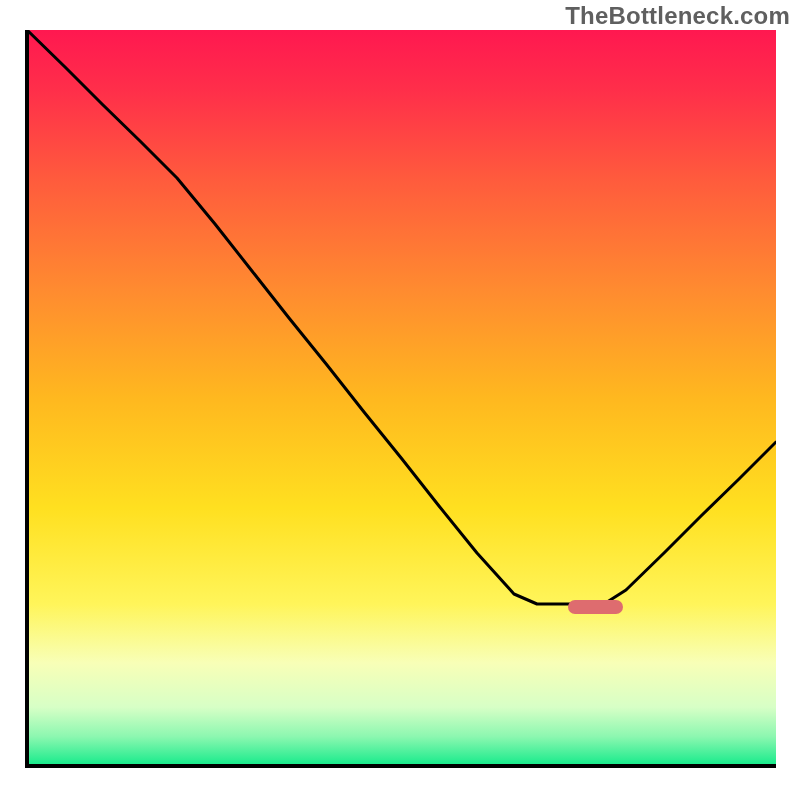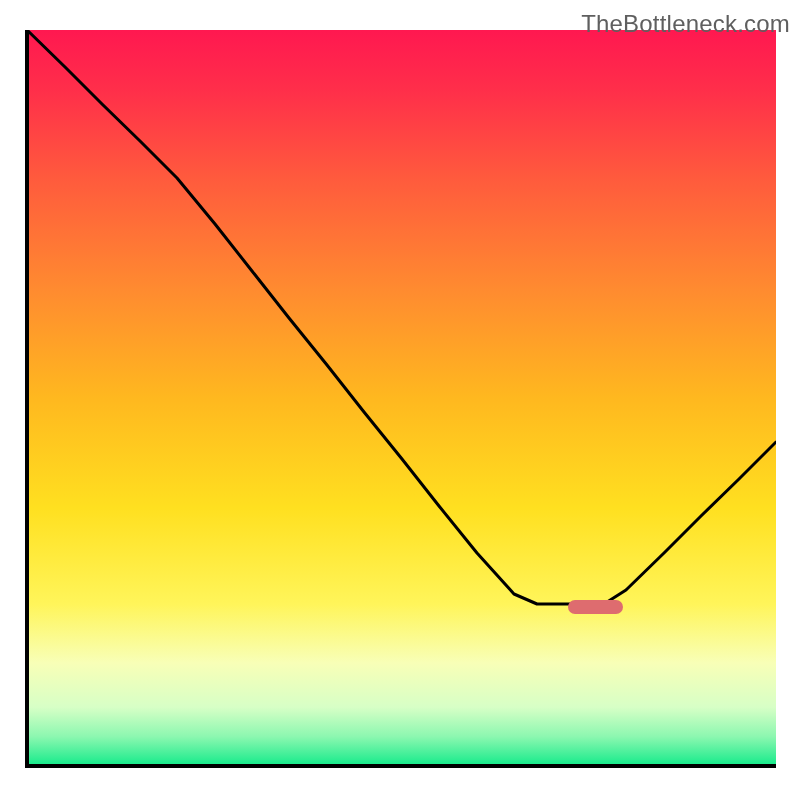--- a/index.html
+++ b/index.html
@@ -11,24 +11,24 @@
     font-family: Arial, Helvetica, sans-serif;
     overflow: hidden;
   }
   .stage {
     position: relative;
     width: 800px;
     height: 800px;
   }
   .watermark {
     position: absolute;
-    top: 10px;
+    top: 2px;
     right: 10px;
     font-size: 24px;
-    font-weight: 400;
+    font-weight: 700;
     color: #5f5f5f;
     letter-spacing: 0.2px;
     z-index: 10;
   }
   svg.chart {
     position: absolute;
     left: 0;
     top: 0;
     width: 800px;
     height: 800px;

